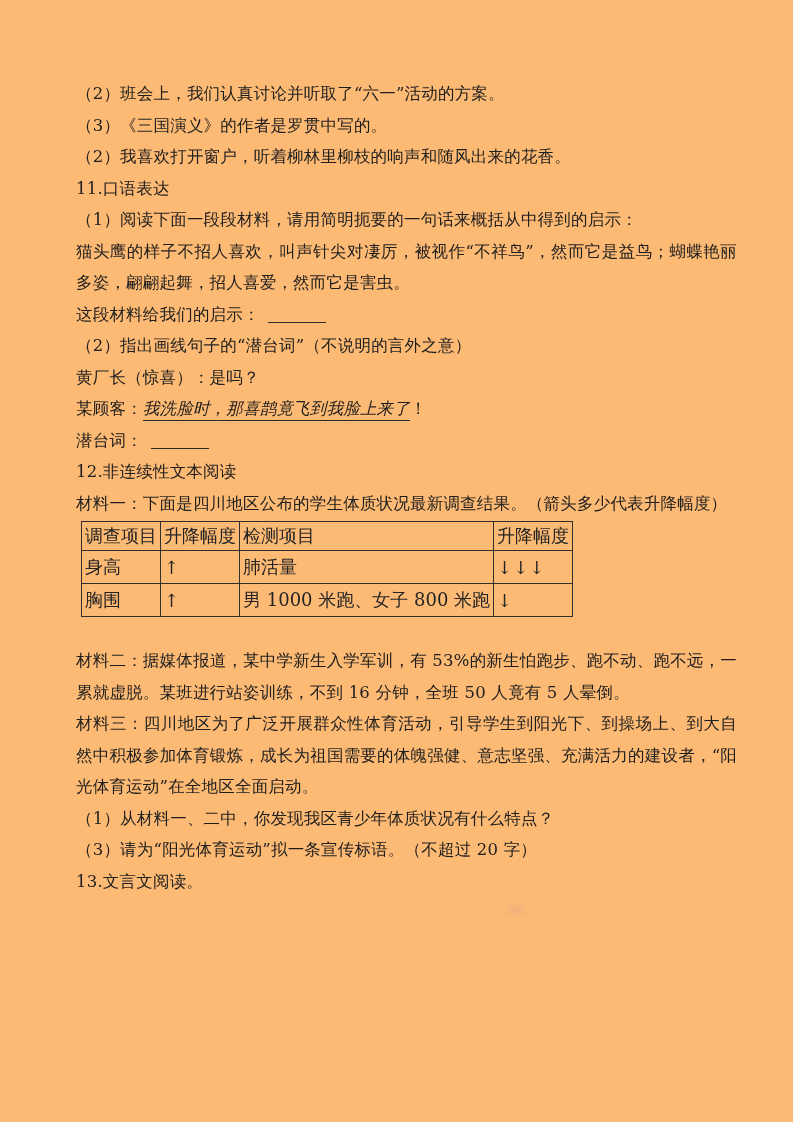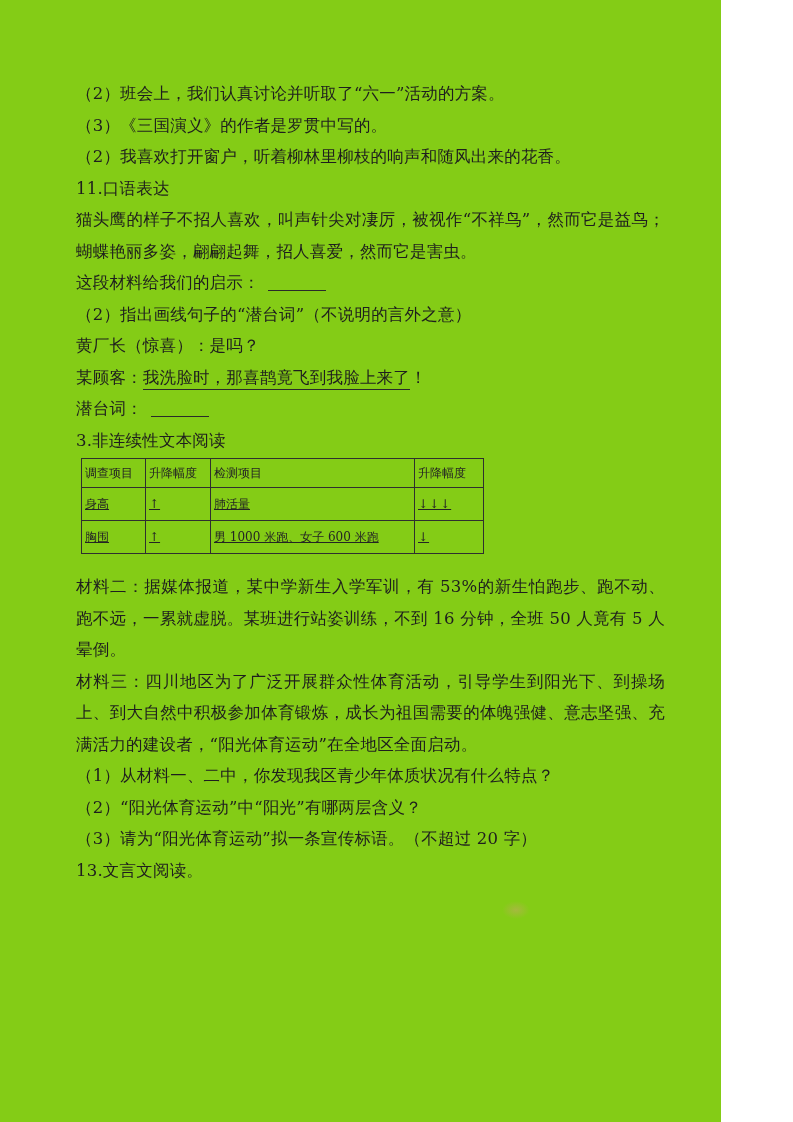--- a/index.html
+++ b/index.html
@@ -1,21 +1,21 @@
 <!DOCTYPE html>
 <html><head>
 <meta charset="utf-8">
 <style>
   * { margin: 0; padding: 0; box-sizing: border-box; }
   html, body { background: #ffffff; }
   .page {
     position: relative;
-    width: 721px;
+    width: 793px;
     height: 1122px;
-    background: #84cc16;
+    background: #fdba74;
     color: #1e1e1e;
     font-family: "DejaVu Serif", "Liberation Serif", serif;
     font-size: 16.5px;
     padding: 78px 56px 0 76px;
     overflow: hidden;
   }
   .line {
     line-height: 31.5px;
     text-align: justify;
     letter-spacing: 0.2px;
@@ -24,39 +24,40 @@
     display: inline-block;
     width: 58px;
     height: 1px;
     border-bottom: 1.4px solid #2a2a2a;
     margin-left: 8px;
     transform: translateY(3px);
   }
   .underlined {
     border-bottom: 1.2px solid #2a2a2a;
     padding-bottom: 2px;
+    font-style: italic;
   }
   table.mtable {
     border-collapse: collapse;
     table-layout: fixed;
-    margin: 2px 0 17px 5px;
-    font-size: 12px;
+    margin: 2px 0 28px 5px;
+    font-size: 18px;
     color: #242424;
   }
   .mtable th, .mtable td {
     border: 1.6px solid #2f2f2f;
     font-weight: normal;
     text-align: left;
     padding: 0 3px;
     vertical-align: middle;
     overflow: hidden;
     white-space: nowrap;
   }
   .mtable th { height: 29px; }
-  .mtable td { height: 33px; text-decoration: underline; }
+  .mtable td { height: 33px; }
   .col-survey { width: 64px; }
   .col-trend1 { width: 65px; }
   .col-test   { width: 204px; }
   .col-trend2 { width: 69px; }
   .arrow-cell { letter-spacing: 1px; }
   .smudge {
     position: absolute;
     left: 502px;
     top: 901px;
     width: 28px;
@@ -68,28 +69,30 @@
 </head>
 <body>
 
 <div class="page">
 
   <p class="line">（2）班会上，我们认真讨论并听取了“六一”活动的方案。</p>
   <p class="line">（3）《三国演义》的作者是罗贯中写的。</p>
   <p class="line">（2）我喜欢打开窗户，听着柳林里柳枝的响声和随风出来的花香。</p>
 
   <p class="line">11.口语表达</p>
+  <p class="line">（1）阅读下面一段段材料，请用简明扼要的一句话来概括从中得到的启示：</p>
   <p class="line">猫头鹰的样子不招人喜欢，叫声针尖对凄厉，被视作“不祥鸟”，然而它是益鸟；蝴蝶艳丽多姿，翩翩起舞，招人喜爱，然而它是害虫。</p>
   <p class="line"><span>这段材料给我们的启示：</span><span class="blank"></span></p>
   <p class="line">（2）指出画线句子的“潜台词”（不说明的言外之意）</p>
   <p class="line">黄厂长（惊喜）：是吗？</p>
   <p class="line"><span>某顾客：</span><span class="underlined">我洗脸时，那喜鹊竟飞到我脸上来了</span><span>！</span></p>
   <p class="line"><span>潜台词：</span><span class="blank"></span></p>
 
-  <p class="line">3.非连续性文本阅读</p>
+  <p class="line">12.非连续性文本阅读</p>
+  <p class="line">材料一：下面是四川地区公布的学生体质状况最新调查结果。（箭头多少代表升降幅度）</p>
 
   <table class="mtable">
     <colgroup>
       <col class="col-survey">
         <col class="col-trend1">
         <col class="col-test">
         <col class="col-trend2">
     </colgroup>
     <tbody>
         <tr>
@@ -100,28 +103,27 @@
     </tr>
     <tr>
       <td>身高</td>
       <td class="arrow-cell">↑</td>
       <td>肺活量</td>
       <td class="arrow-cell">↓↓↓</td>
     </tr>
     <tr>
       <td>胸围</td>
       <td class="arrow-cell">↑</td>
-      <td>男 1000 米跑、女子 600 米跑</td>
+      <td>男 1000 米跑、女子 800 米跑</td>
       <td class="arrow-cell">↓</td>
     </tr>
   </tbody>
     </table>
 
   <p class="line">材料二：据媒体报道，某中学新生入学军训，有 53%的新生怕跑步、跑不动、跑不远，一累就虚脱。某班进行站姿训练，不到 16 分钟，全班 50 人竟有 5 人晕倒。</p>
   <p class="line">材料三：四川地区为了广泛开展群众性体育活动，引导学生到阳光下、到操场上、到大自然中积极参加体育锻炼，成长为祖国需要的体魄强健、意志坚强、充满活力的建设者，“阳光体育运动”在全地区全面启动。</p>
   <p class="line">（1）从材料一、二中，你发现我区青少年体质状况有什么特点？</p>
-  <p class="line">（2）“阳光体育运动”中“阳光”有哪两层含义？</p>
   <p class="line">（3）请为“阳光体育运动”拟一条宣传标语。（不超过 20 字）</p>
 
   <p class="line">13.文言文阅读。</p>
 
   <div class="smudge"></div>
 </div>
 
 </body></html>

